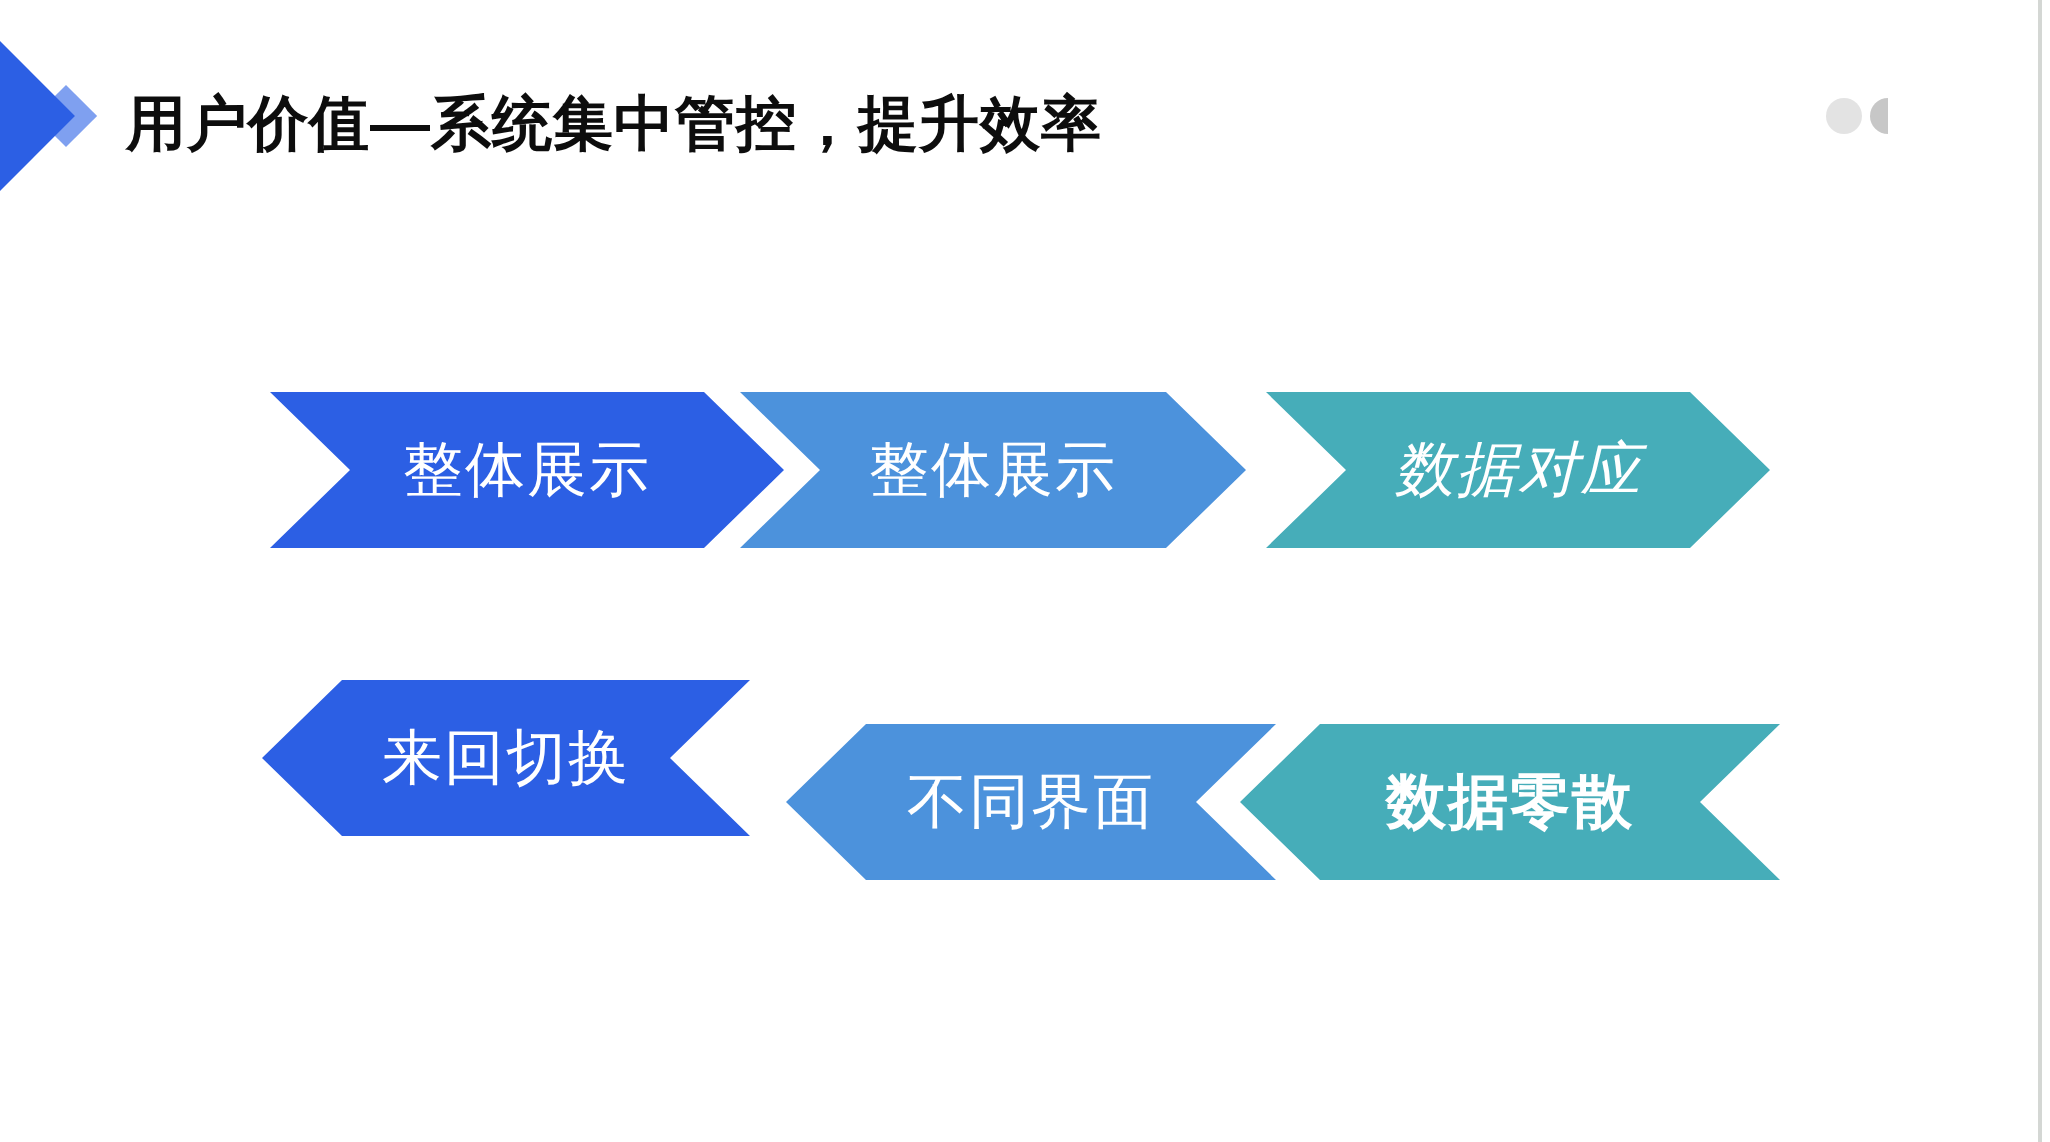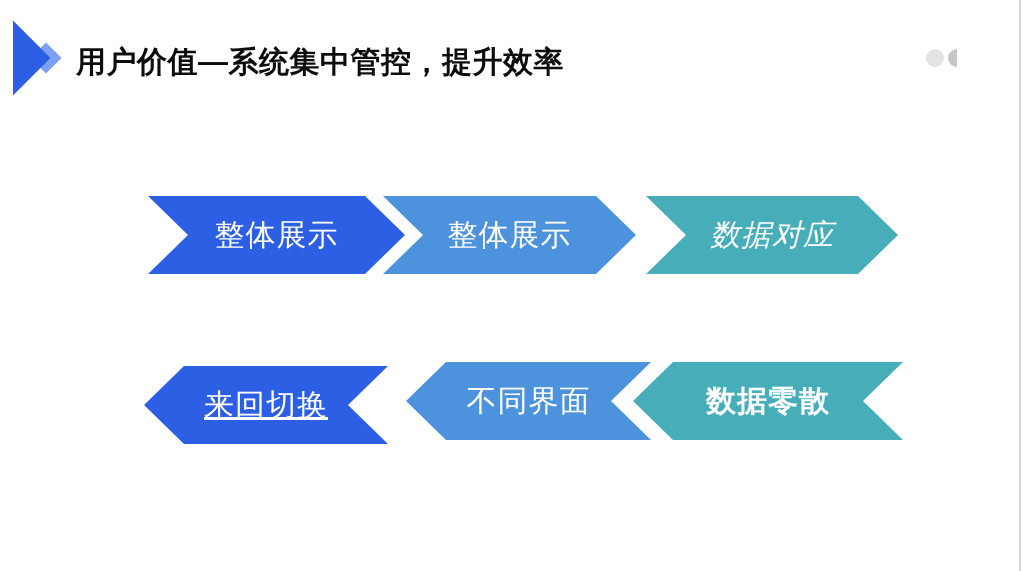--- a/index.html
+++ b/index.html
@@ -8,21 +8,20 @@
     background: #ffffff;
     font-family: "Liberation Sans", sans-serif;
     overflow: hidden;
   }
   .slide {
     position: absolute;
     left: 0; top: 0;
     width: 944px; height: 571px;
     background: #ffffff;
     overflow: hidden;
-    margin-left: 13px;
   }
   .edge-line {
     position: absolute;
     left: 1019px; top: 0;
     width: 2px; height: 571px;
   }
   
   .diamond-small {
     position: absolute;
     left: 22px; top: 47px;
@@ -69,21 +68,21 @@
     clip-path: polygon(0 0, calc(100% - 40px) 0, 100% 50%, calc(100% - 40px) 100%, 0 100%, 40px 50%);
   }
   .chev-left {
     clip-path: polygon(40px 0, 100% 0, calc(100% - 40px) 50%, 100% 100%, 40px 100%, 0 50%);
   }
   
   .c-r1-1 { left: 135px; top: 196px; width: 257px; }
   .c-r1-2 { left: 370px; top: 196px; width: 253px; }
   .c-r1-3 { left: 633px; top: 196px; width: 252px; }
   
-  .c-r2-1 { left: 131px; top: 366px; width: 244px; text-decoration: underline; }
+  .c-r2-1 { left: 131px; top: 340px; width: 244px; }
   .c-r2-2 { left: 393px; top: 362px; width: 245px; }
   .c-r2-3 { left: 620px; top: 362px; width: 270px; font-weight: bold; }
 </style>
 </head>
 <body>
 
 <div class="slide">
 
   <div class="diamond-small" style="background: rgb(127, 160, 240);"></div>
   <div class="diamond-big" style="background: rgb(44, 95, 228);"></div>

